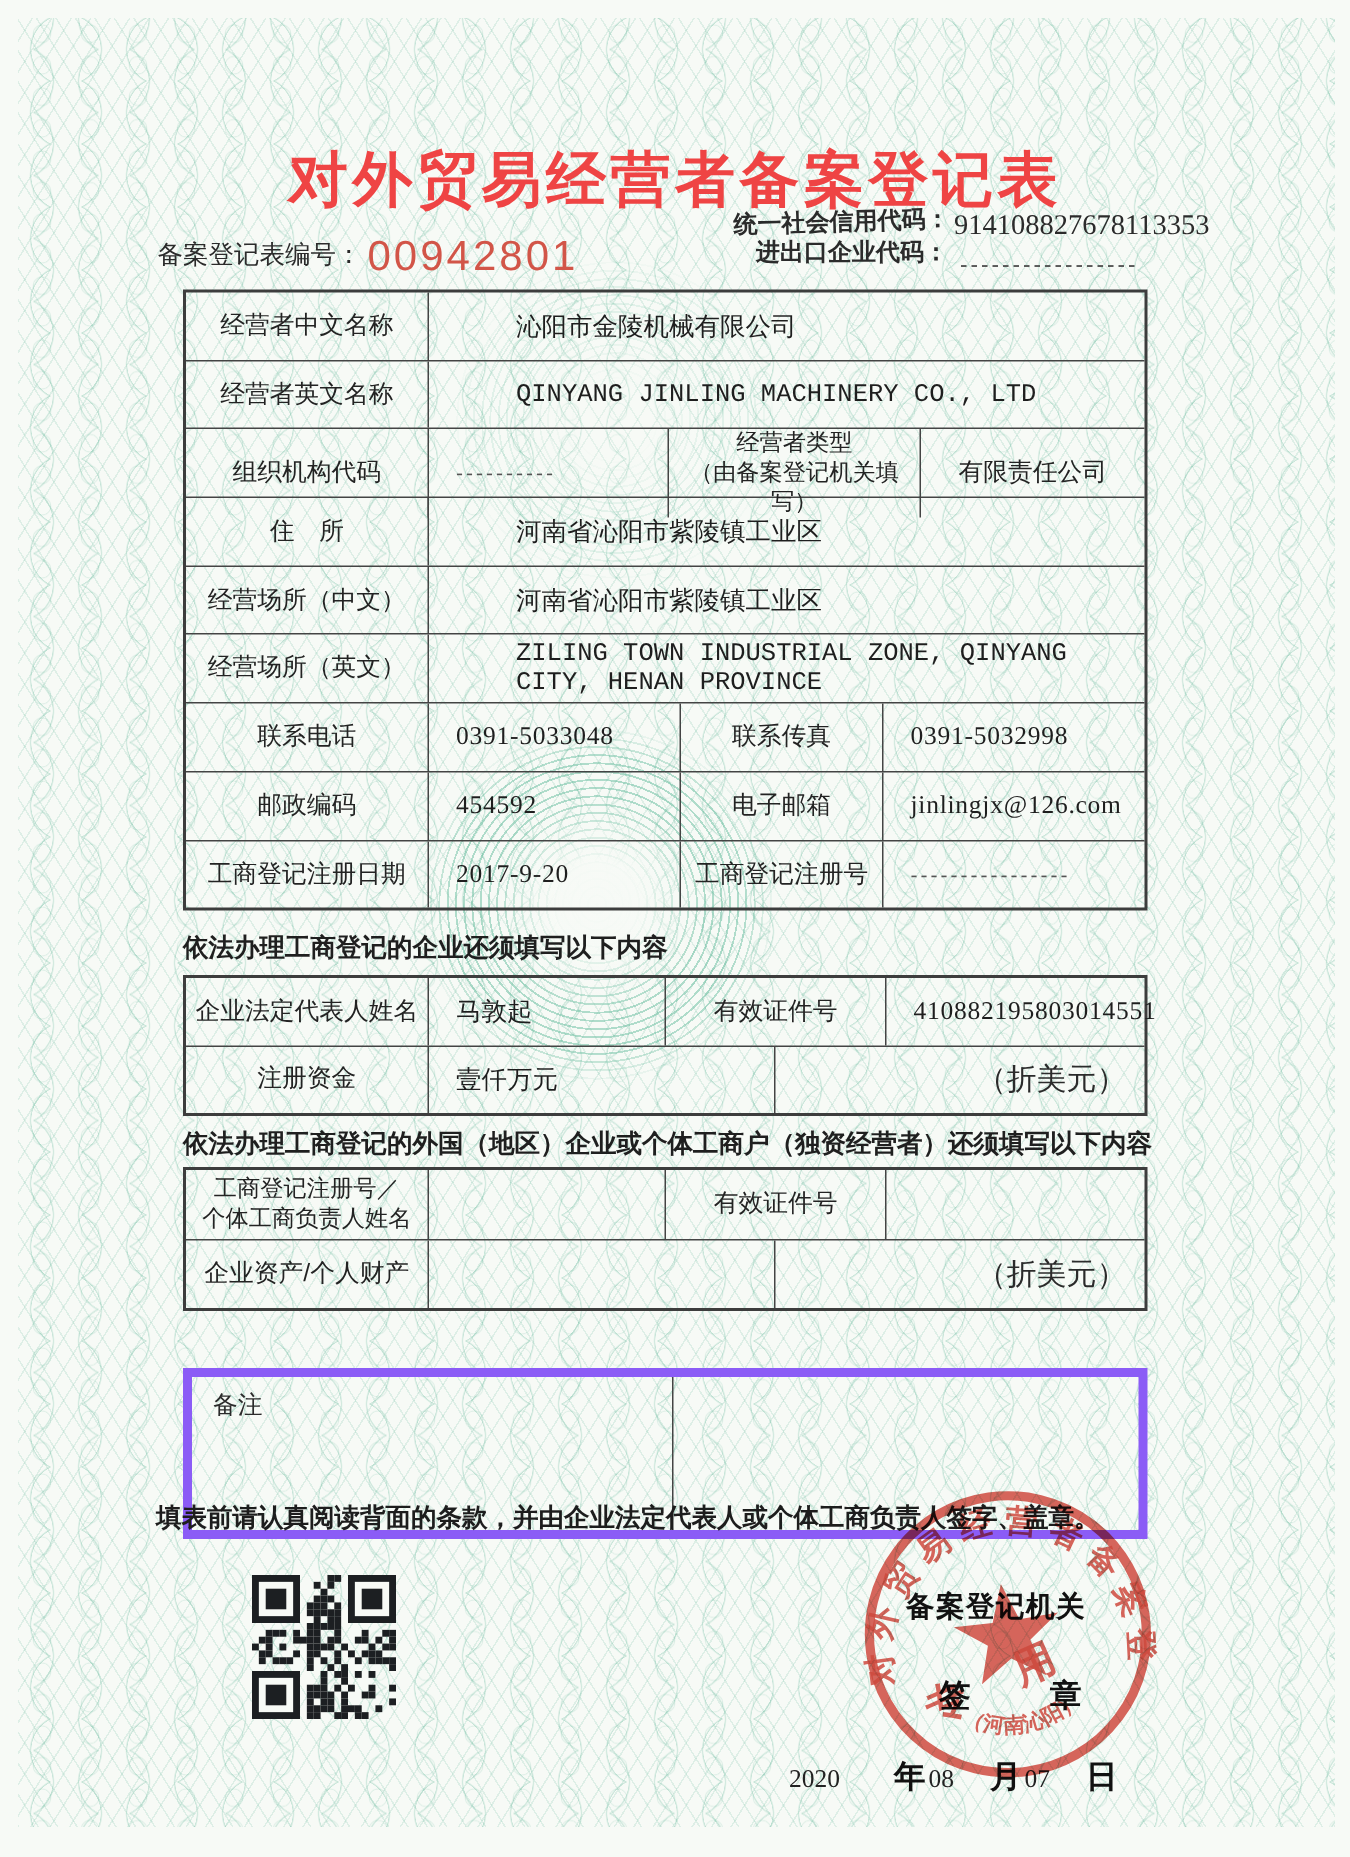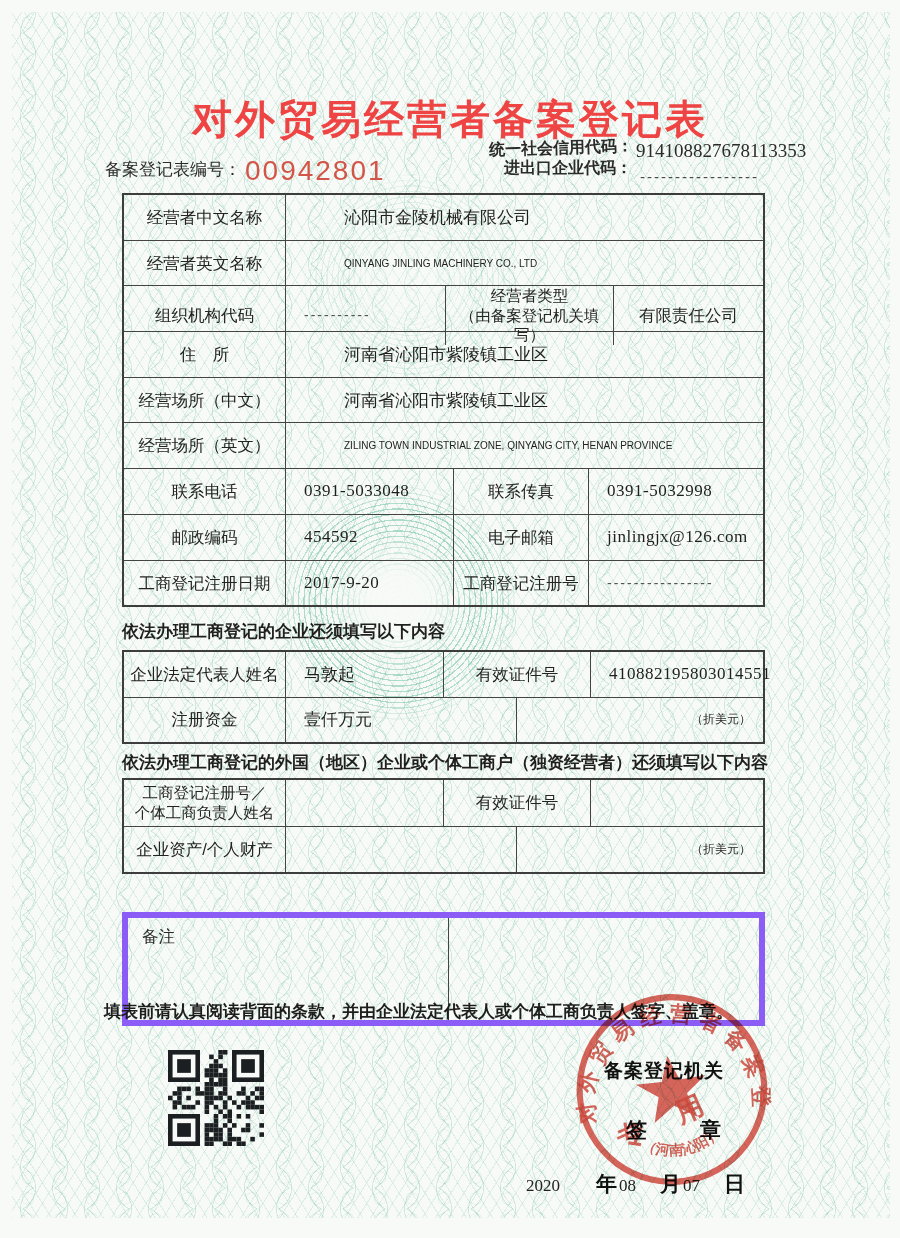--- a/index.html
+++ b/index.html
@@ -43,24 +43,24 @@
   .t3 .row{height:45.5px;}
   .r2{grid-template-columns:162px 1fr;gap:40px;}
   .r4a{grid-template-columns:162px 160px 168px 1fr;}
   .r4b{grid-template-columns:162px 168px 135px 1fr;}
   .r4c{grid-template-columns:162px 158px 147px 1fr;}
   .r3a{grid-template-columns:162px 231px 1fr;}
   .cell{border-right:1px solid #444;display:flex;align-items:center;box-sizing:border-box;min-width:0;}
   .cell:last-child{border-right:none;}
   .lbl{justify-content:center;text-align:center;font-size:16.5px;color:#232323;flex-direction:column;line-height:1.25;}
   .val{padding-left:18px;font-size:17px;font-family:"Liberation Serif","DejaVu Serif",serif;color:#1e1e1e;}
-  .val-en{font-family:Liberation Sans, sans-serif;font-size:10px;}
+  .val-en{font-family:Liberation Mono, monospace;font-size:17px;}
   .val-num{letter-spacing:.5px;}
   .dashes{color:#555;font-size:14px;letter-spacing:2px;font-family:"Liberation Sans",sans-serif;}
-  .right-val{justify-content:flex-end;padding-right:12px;font-size:12px;}
+  .right-val{justify-content:flex-end;padding-right:12px;font-size:20px;}
   .small-lbl{font-size:15.5px;}
   .sec-head{position:absolute;left:122px;font-size:17px;font-weight:bold;color:#1f1f1f;}
   .sh1{top:620px;}
   .sh2{top:751px;}
   .remarks{position:absolute;left:122px;top:912px;width:643px;height:114px;border:6px solid #8b5cf6;box-sizing:border-box;display:grid;grid-template-columns:321px 1fr;}
   .remarks .half{border-right:1px solid #444;padding:8px 0 0 14px;font-size:16.5px;}
   .remarks .half:last-child{border-right:none;}
   .note{position:absolute;left:104px;top:1000px;font-size:17px;font-weight:bold;color:#1d1d1d;}
 
   .qr{position:absolute;left:168px;top:1048px;width:96px;height:100px;}

